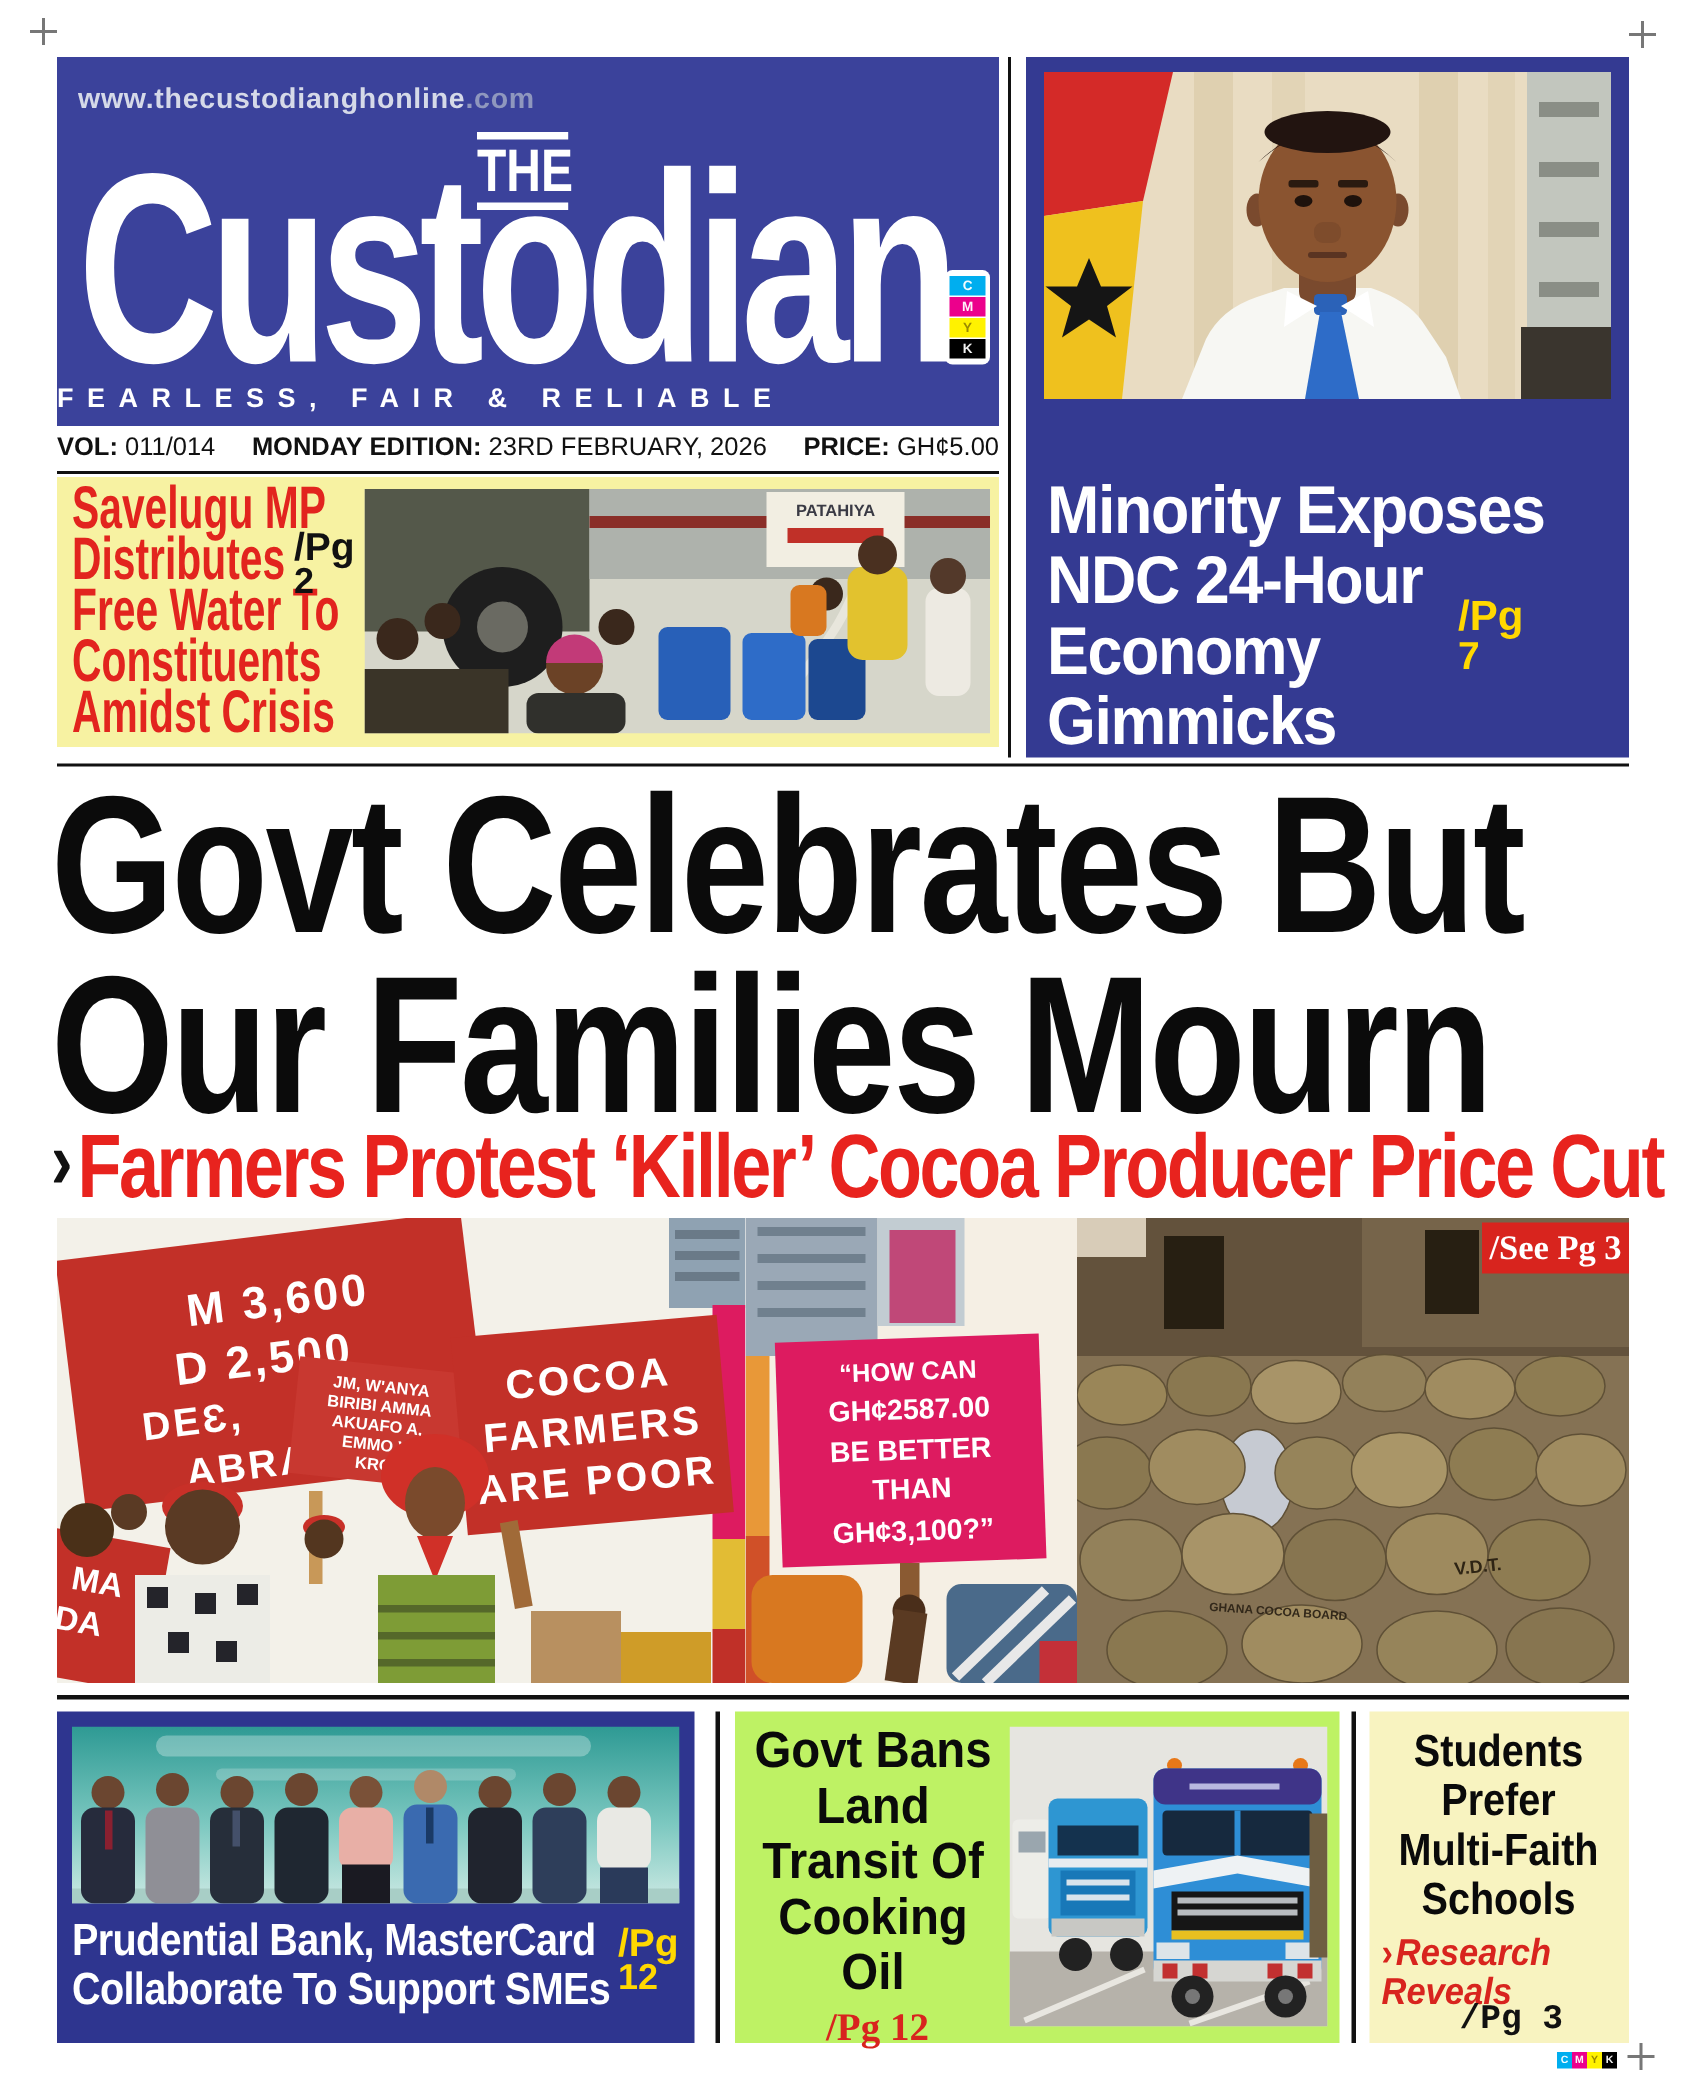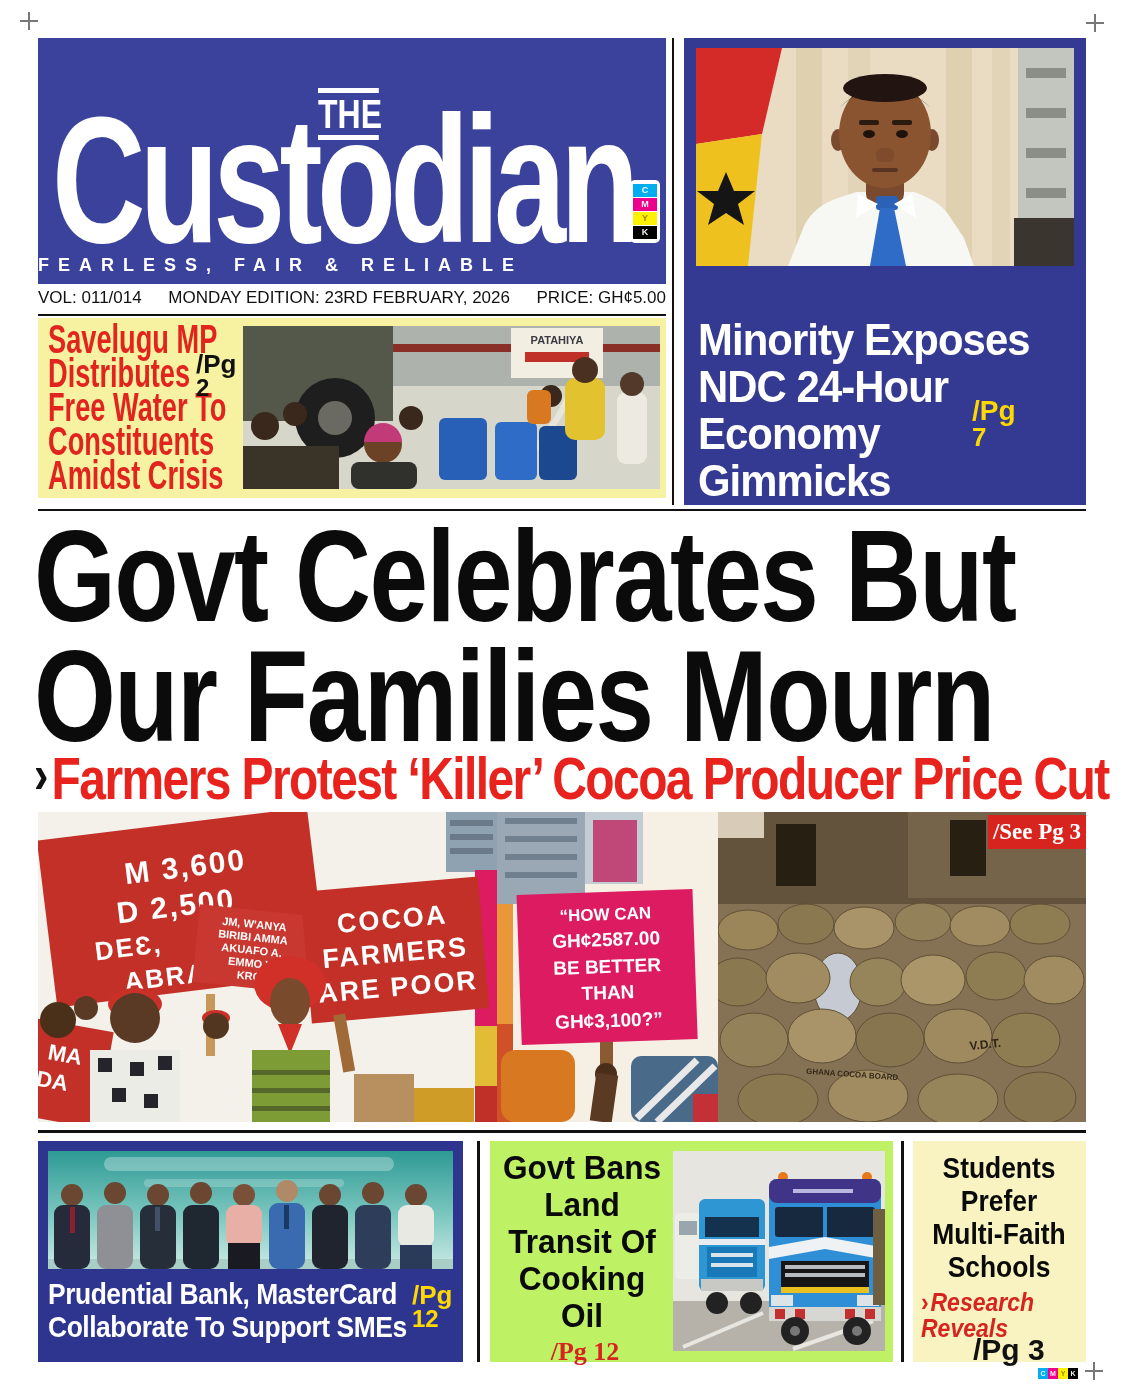--- a/index.html
+++ b/index.html
@@ -20,21 +20,21 @@
          letter-spacing:-8px;transform:scaleX(.72);transform-origin:top left;white-space:nowrap;}
   .cmyk-v{position:absolute;left:592px;top:142px;width:24px;background:#fff;border-radius:5px;
           padding:4px 3px;display:flex;flex-direction:column;gap:1px;}
   .cmyk-v span{display:block;height:13px;font-size:9px;font-weight:bold;color:rgba(255,255,255,.95);
                text-align:center;line-height:13px;}
   .tagline{position:absolute;left:0;bottom:8px;width:100%;color:#fff;font-weight:bold;
            font-size:18px;letter-spacing:9px;white-space:nowrap;}
   
   .issuebar{position:absolute;left:38px;top:284px;width:628px;height:28px;background:#fff;display:flex;
             justify-content:space-between;align-items:center;font-size:17px;color:#111;}
-  .issuebar b{font-weight:normal;}
+  .issuebar b{font-weight:bold;}
   .rule{position:absolute;background:#111;}
   
   .savelugu{position:absolute;left:38px;top:318px;width:628px;height:180px;background:#F7F2A2;}
   .savelugu .hl{position:absolute;left:10px;top:4px;color:#E2241E;font-weight:bold;font-size:40px;
                 line-height:34px;transform:scaleX(.68);transform-origin:top left;white-space:nowrap;}
   .pgref{font-family:Liberation Sans, sans-serif;font-weight:bold;text-align:left;line-height:.95;}
   .pgref .t{display:block;font-size:26px;}
   .pgref .n{display:block;font-size:24px;}
   
   .panel{position:absolute;left:684px;top:38px;width:402px;height:467px;background:#343A92;}
@@ -61,37 +61,40 @@
               font-size:34px;line-height:37px;transform:scaleX(.93) translateX(-50%);transform-origin:top left;
               white-space:nowrap;}
   .bm-ref{position:absolute;left:35px;top:196px;width:120px;text-align:center;color:#D8241E;
           font-family:"Liberation Serif","DejaVu Serif",serif;font-weight:bold;font-size:26px;}
   .br-box{position:absolute;left:913px;top:1141px;width:173px;height:221px;background:#F8F3C0;}
   .br-box .hl{position:absolute;left:86px;top:10px;text-align:center;color:#0A0A0A;font-weight:bold;font-size:30px;
               line-height:33px;transform:scaleX(.88) translateX(-50%);transform-origin:top left;white-space:nowrap;}
   .br-sub{position:absolute;left:8px;top:148px;color:#D8241E;font-weight:bold;font-style:italic;font-size:25px;
           line-height:26px;transform:scaleX(.92);transform-origin:top left;white-space:nowrap;}
   .br-sub .chev{font-style:normal;margin-right:2px;}
-  .br-ref{position:absolute;left:60px;top:192px;color:#111;font-family:Liberation Sans, sans-serif;
-          font-weight:bold;font-size:30px;}
+  .br-ref{position:absolute;left:60px;top:192px;color:#111;font-family:Liberation Mono, monospace;
+          font-weight:bold;font-size:23px;}
   .cmyk-h{position:absolute;left:1038px;top:1368px;display:flex;}
   .cmyk-h span{display:block;width:10px;height:11px;font-size:7px;font-weight:bold;color:rgba(255,255,255,.95);
                text-align:center;line-height:11px;}
   svg text{font-family:"Liberation Sans","DejaVu Sans",sans-serif;}
 </style>
 </head>
 <body>
 
 <div class="page">
 
   <div class="reg" style="left:20px;top:12px;"></div>
   <div class="reg" style="left:1086px;top:14px;"></div>
   <div class="reg" style="left:1085px;top:1362px;"></div>
 
   <div class="masthead">
+    <div class="site">
+      <span>www.thecustodianghonline</span><span class="suffix">.com</span>
+    </div>
     <div class="the-block">THE</div>
     <div class="brand">Custodian</div>
     <div class="cmyk-v">
       <span style="background:#00AEEF">C</span>
       <span style="background:#EC008C">M</span>
       <span style="background:#FFF200;color:#9a8a00">Y</span>
       <span style="background:#000000">K</span>
     </div>
     <div class="tagline">FEARLESS, FAIR &amp; RELIABLE</div>
   </div>

